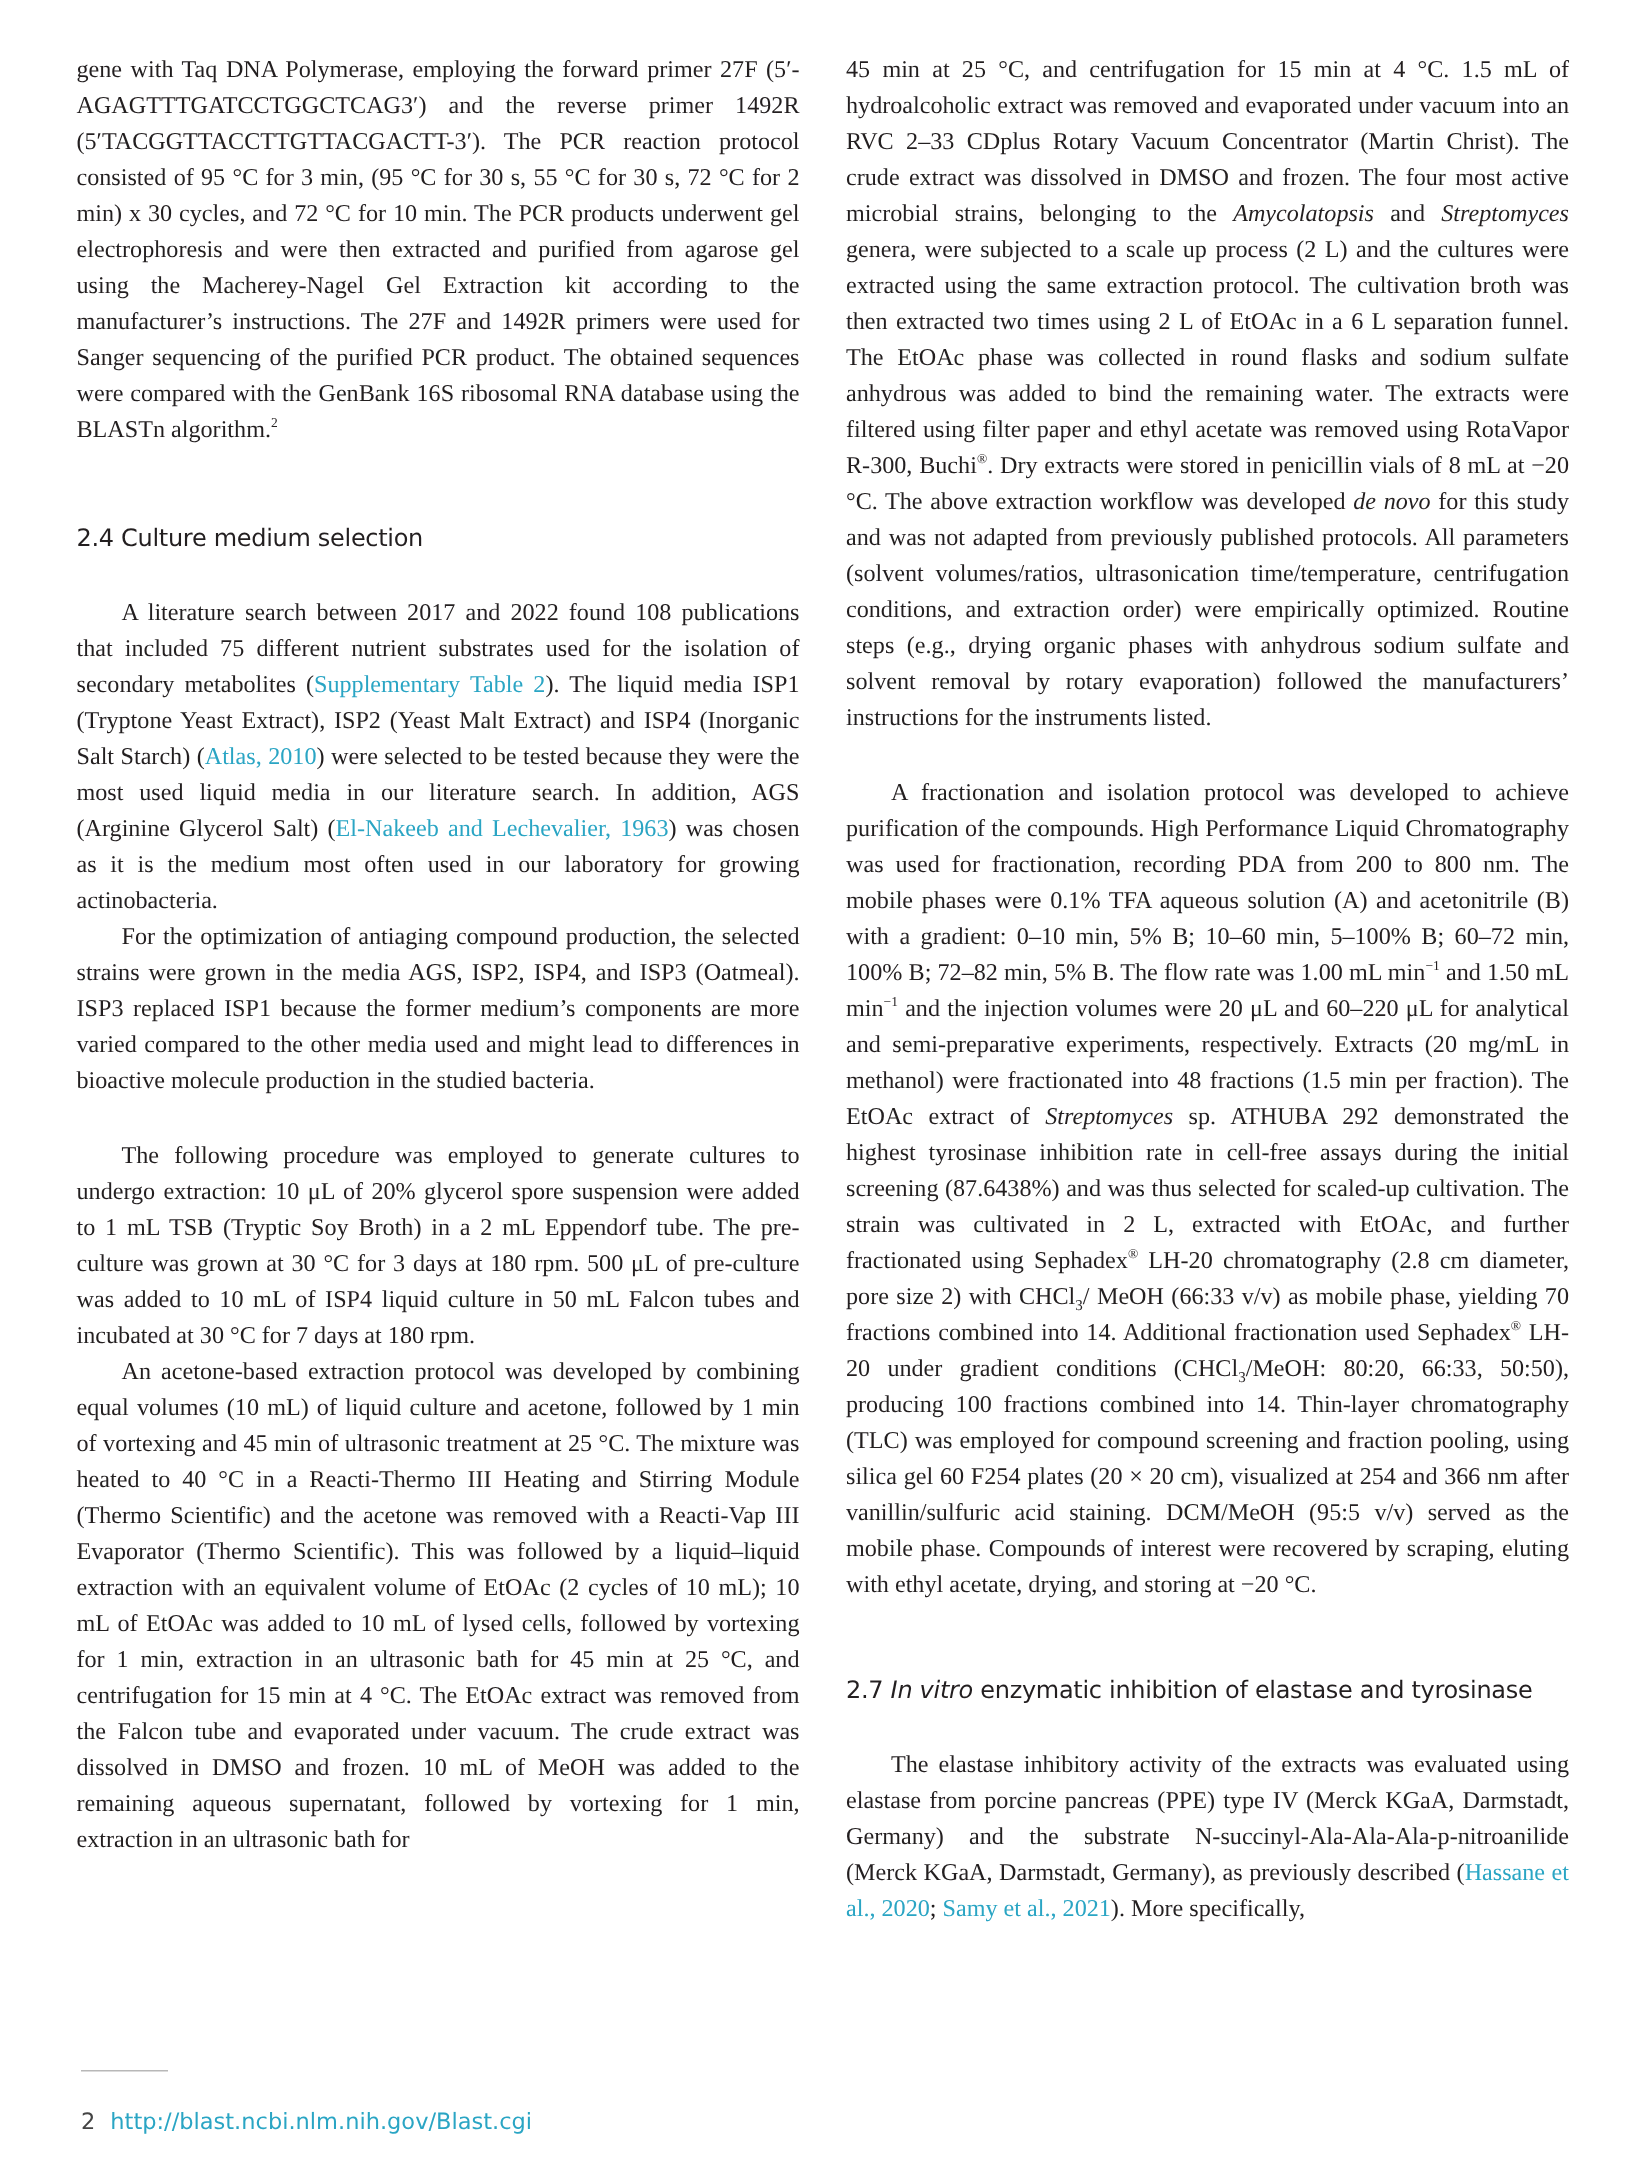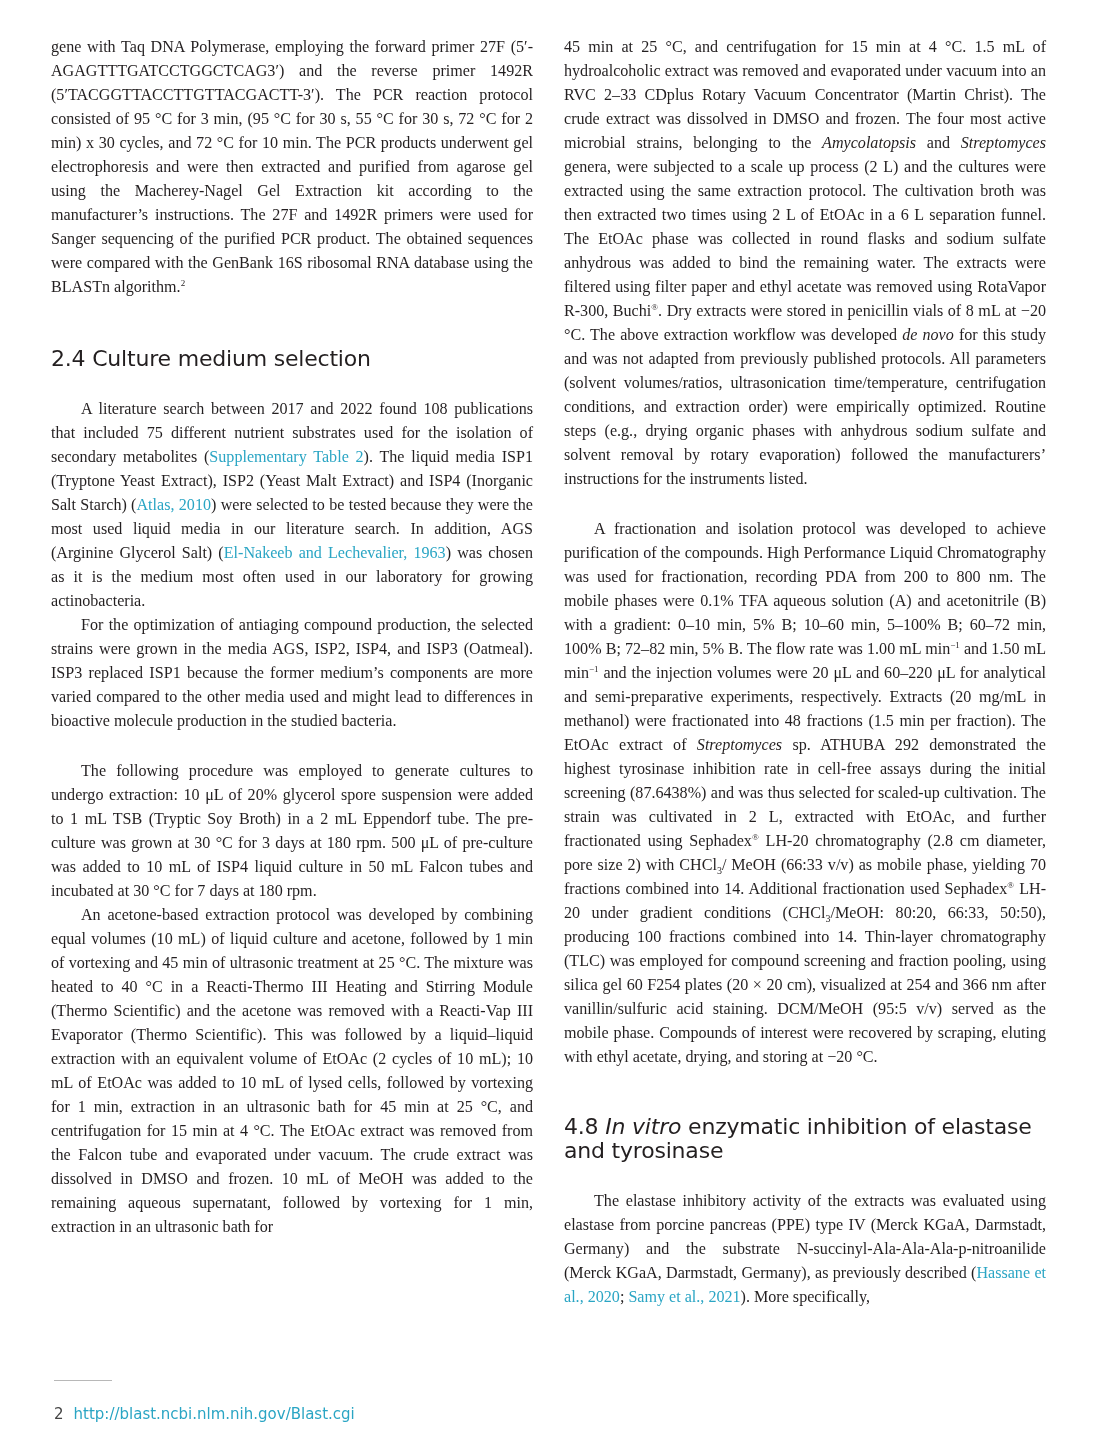--- a/index.html
+++ b/index.html
@@ -28,21 +28,21 @@
     font-size: 16.1px;
     line-height: 24px;
     text-align: justify;
     text-indent: 0;
   }
   p.para.indent { text-indent: 30px; }
 
   h2.section {
     font-family: "DejaVu Sans", "Liberation Sans", sans-serif;
     font-weight: normal;
-    font-size: 22px;
+    font-size: 16px;
     line-height: 24px;
     margin: 0;
     color: #231f20;
     letter-spacing: -0.2px;
   }
   .link { color: #2aa5c4; cursor: pointer; }
   sup { font-size: 9px; line-height: 0; vertical-align: super; }
   sub { font-size: 10px; line-height: 0; vertical-align: sub; }
 
   .footnote-rule {
@@ -79,21 +79,21 @@
   <p class="para indent" style="margin-top:26px;">The following procedure was employed to generate cultures to undergo extraction: 10 μL of 20% glycerol spore suspension were added to 1 mL TSB (Tryptic Soy Broth) in a 2 mL Eppendorf tube. The pre-culture was grown at 30 °C for 3 days at 180 rpm. 500 μL of pre-culture was added to 10 mL of ISP4 liquid culture in 50 mL Falcon tubes and incubated at 30 °C for 7 days at 180 rpm.</p>
   <p class="para indent">An acetone-based extraction protocol was developed by combining equal volumes (10 mL) of liquid culture and acetone, followed by 1 min of vortexing and 45 min of ultrasonic treatment at 25 °C. The mixture was heated to 40 °C in a Reacti-Thermo III Heating and Stirring Module (Thermo Scientific) and the acetone was removed with a Reacti-Vap III Evaporator (Thermo Scientific). This was followed by a liquid–liquid extraction with an equivalent volume of EtOAc (2 cycles of 10 mL); 10 mL of EtOAc was added to 10 mL of lysed cells, followed by vortexing for 1 min, extraction in an ultrasonic bath for 45 min at 25 °C, and centrifugation for 15 min at 4 °C. The EtOAc extract was removed from the Falcon tube and evaporated under vacuum. The crude extract was dissolved in DMSO and frozen. 10 mL of MeOH was added to the remaining aqueous supernatant, followed by vortexing for 1 min, extraction in an ultrasonic bath for</p>
 </div>
 
 <div class="col col-right">
   <p class="para"><span>45 min at 25 °C, and centrifugation for 15 min at 4 °C. 1.5 mL of hydroalcoholic extract was removed and evaporated under vacuum into an RVC 2–33 CDplus Rotary Vacuum Concentrator (Martin Christ). The crude extract was dissolved in DMSO and frozen. The four most active microbial strains, belonging to the </span><i>Amycolatopsis</i><span> and </span><i>Streptomyces</i><span> genera, were subjected to a scale up process (2 L) and the cultures were extracted using the same extraction protocol. The cultivation broth was then extracted two times using 2 L of EtOAc in a 6 L separation funnel. The EtOAc phase was collected in round flasks and sodium sulfate anhydrous was added to bind the remaining water. The extracts were filtered using filter paper and ethyl acetate was removed using RotaVapor R-300, Buchi</span><sup>®</sup><span>. Dry extracts were stored in penicillin vials of 8 mL at −20 °C. The above extraction workflow was developed </span><i>de novo</i><span> for this study and was not adapted from previously published protocols. All parameters (solvent volumes/ratios, ultrasonication time/temperature, centrifugation conditions, and extraction order) were empirically optimized. Routine steps (e.g., drying organic phases with anhydrous sodium sulfate and solvent removal by rotary evaporation) followed the manufacturers’ instructions for the instruments listed.</span></p>
 
 
   <p class="para indent" style="margin-top:26px;"><span>A fractionation and isolation protocol was developed to achieve purification of the compounds. High Performance Liquid Chromatography was used for fractionation, recording PDA from 200 to 800 nm. The mobile phases were 0.1% TFA aqueous solution (A) and acetonitrile (B) with a gradient: 0–10 min, 5% B; 10–60 min, 5–100% B; 60–72 min, 100% B; 72–82 min, 5% B. The flow rate was 1.00 mL min</span><sup>−1</sup><span> and 1.50 mL min</span><sup>−1</sup><span> and the injection volumes were 20 μL and 60–220 μL for analytical and semi-preparative experiments, respectively. Extracts (20 mg/mL in methanol) were fractionated into 48 fractions (1.5 min per fraction). The EtOAc extract of </span><i>Streptomyces</i><span> sp. ATHUBA 292 demonstrated the highest tyrosinase inhibition rate in cell-free assays during the initial screening (87.6438%) and was thus selected for scaled-up cultivation. The strain was cultivated in 2 L, extracted with EtOAc, and further fractionated using Sephadex</span><sup>®</sup><span> LH-20 chromatography (2.8 cm diameter, pore size 2) with CHCl</span><sub>3</sub><span>/ MeOH (66:33 v/v) as mobile phase, yielding 70 fractions combined into 14. Additional fractionation used Sephadex</span><sup>®</sup><span> LH-20 under gradient conditions (CHCl</span><sub>3</sub><span>/MeOH: 80:20, 66:33, 50:50), producing 100 fractions combined into 14. Thin-layer chromatography (TLC) was employed for compound screening and fraction pooling, using silica gel 60 F254 plates (20 × 20 cm), visualized at 254 and 366 nm after vanillin/sulfuric acid staining. DCM/MeOH (95:5 v/v) served as the mobile phase. Compounds of interest were recovered by scraping, eluting with ethyl acetate, drying, and storing at −20 °C.</span></p>
 
-  <h2 class="section" style="margin-top:46px;"><span>4.8 </span><i>In vitro</i><span> enzymatic inhibition of elastase and tyrosinase</span></h2>
+  <h2 class="section" style="margin-top:46px;"><span>2.7 </span><i>In vitro</i><span> enzymatic inhibition of elastase and tyrosinase</span></h2>
 
   <p class="para indent" style="margin-top:26px;"><span>The elastase inhibitory activity of the extracts was evaluated using elastase from porcine pancreas (PPE) type IV (Merck KGaA, Darmstadt, Germany) and the substrate N-succinyl-Ala-Ala-Ala-p-nitroanilide (Merck KGaA, Darmstadt, Germany), as previously described (</span><span class="link" style="color: rgb(42, 165, 196);">Hassane et al., 2020</span><span>; </span><span class="link" style="color: rgb(42, 165, 196);">Samy et al., 2021</span><span>). More specifically,</span></p>
 </div>
 
 <div class="footnote-rule"></div>
 <div class="footnote">
   <span class="fn-num">2</span><span class="link" style="color: rgb(42, 165, 196);">http://blast.ncbi.nlm.nih.gov/Blast.cgi</span>
 </div>
 
 </body></html>

